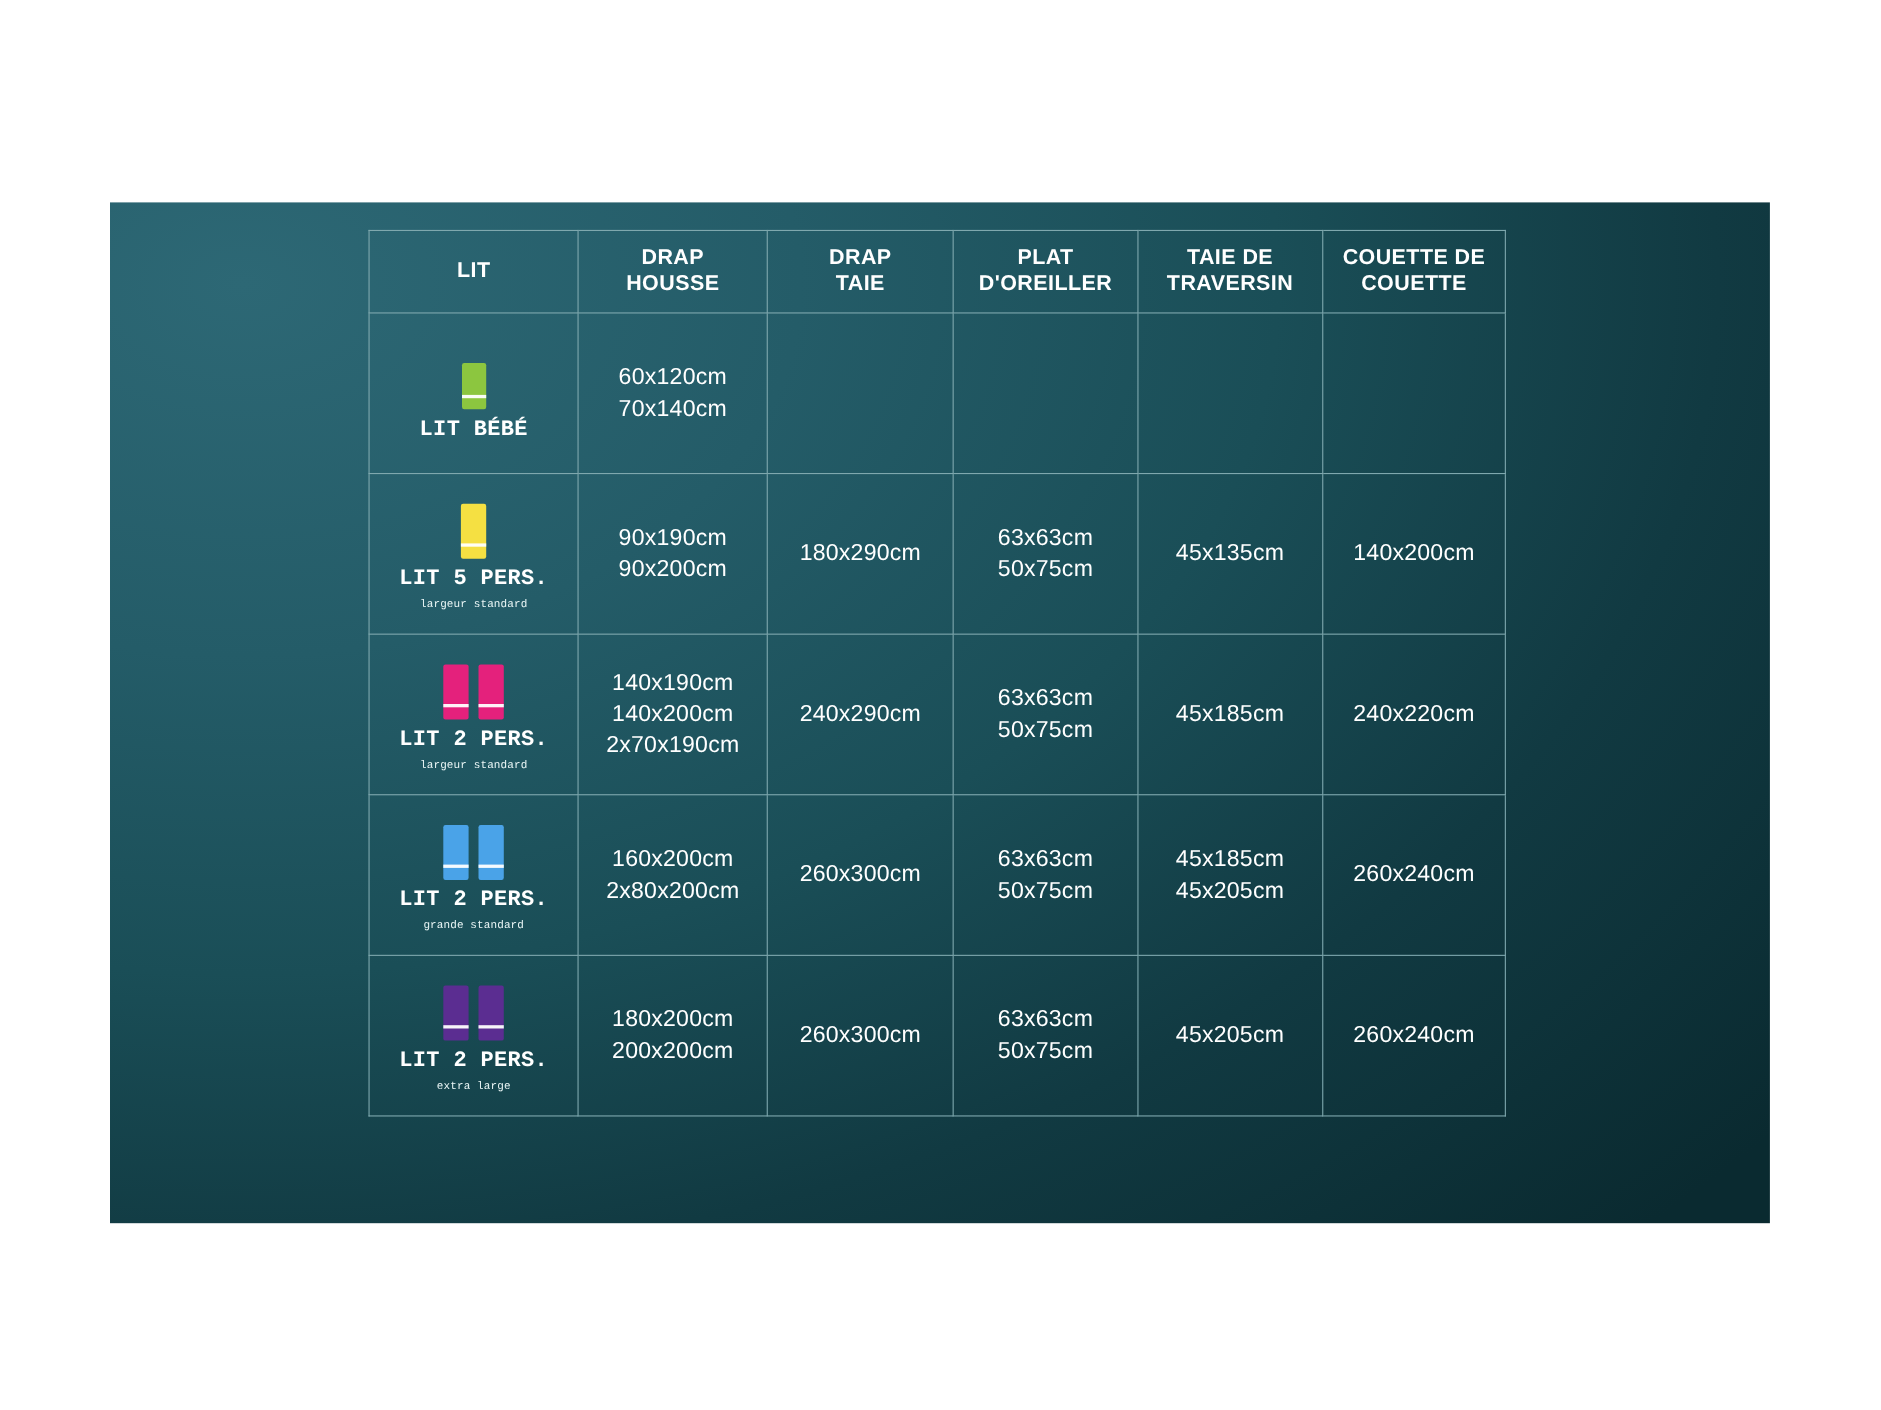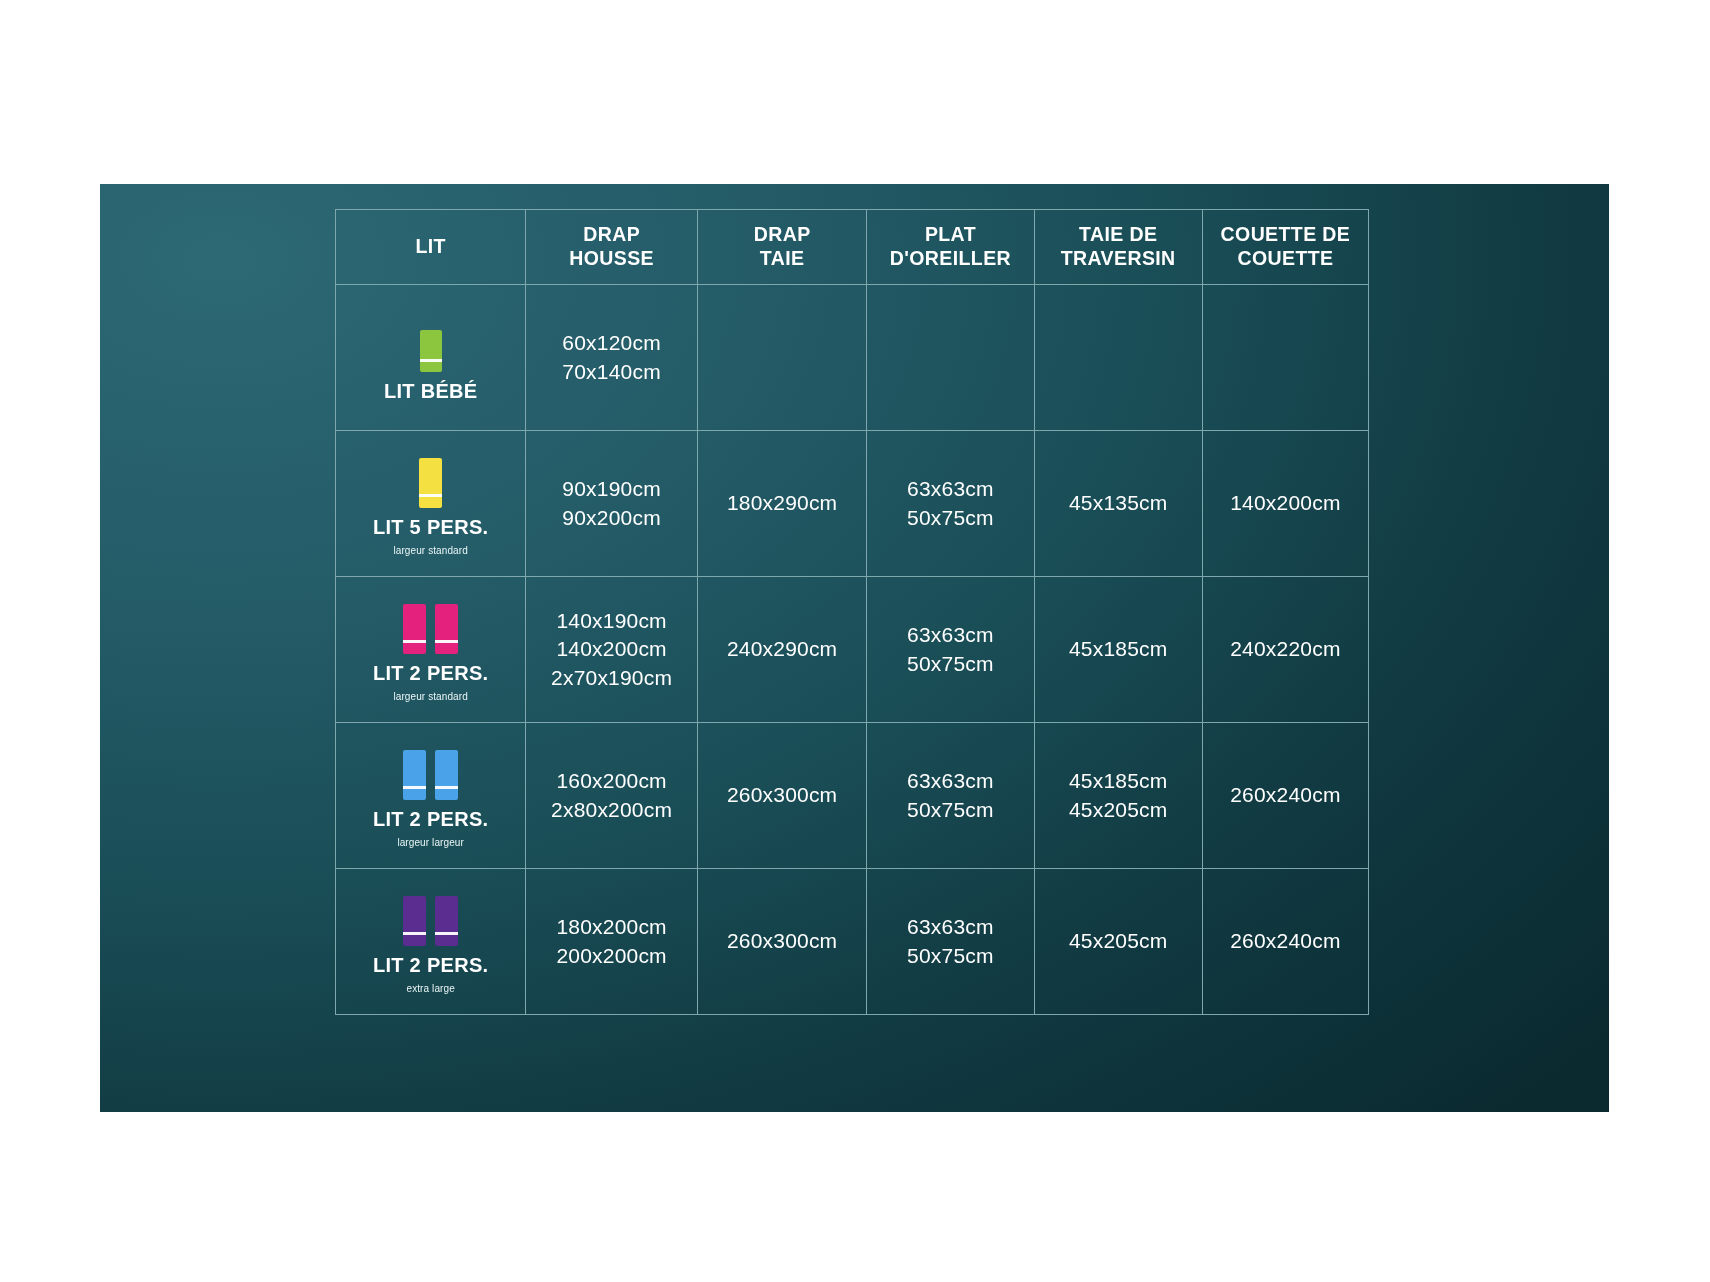--- a/index.html
+++ b/index.html
@@ -82,20 +82,21 @@
   
   .lit-cell {
     padding: 10px 4px 12px 4px;
   }
   .lit-inner {
     display: flex;
     flex-direction: column;
     align-items: center;
     justify-content: space-between;
     gap: 8px;
+    font-family: Liberation Mono, monospace;
   }
   .bed-icons {
     display: flex;
     flex-direction: row;
     justify-content: center;
     align-items: flex-end;
     gap: 9px;
     height: 58px;
   }
   .bed {
@@ -238,21 +239,21 @@
               <div class="lit-inner">
                 <div class="bed-icons">
                   <div class="bed" style="background: rgb(74, 163, 232);">
                     <div class="sheetline"></div>
                   </div>
                   <div class="bed" style="background: rgb(74, 163, 232);">
                     <div class="sheetline"></div>
                   </div>
                 </div>
                 <div class="lit-label">LIT 2 PERS.</div>
-                <div class="lit-sub">largeur largeur</div>
+                <div class="lit-sub">grande standard</div>
               </div>
             </td>
             <td><span>160x200cm</span><br><span>2x80x200cm</span></td>
             <td><span>260x300cm</span></td>
             <td><span>63x63cm</span><br><span>50x75cm</span></td>
             <td><span>45x185cm</span><br><span>45x205cm</span></td>
             <td><span>260x240cm</span></td>
           </tr>
           <tr>
             <td class="lit-cell">

